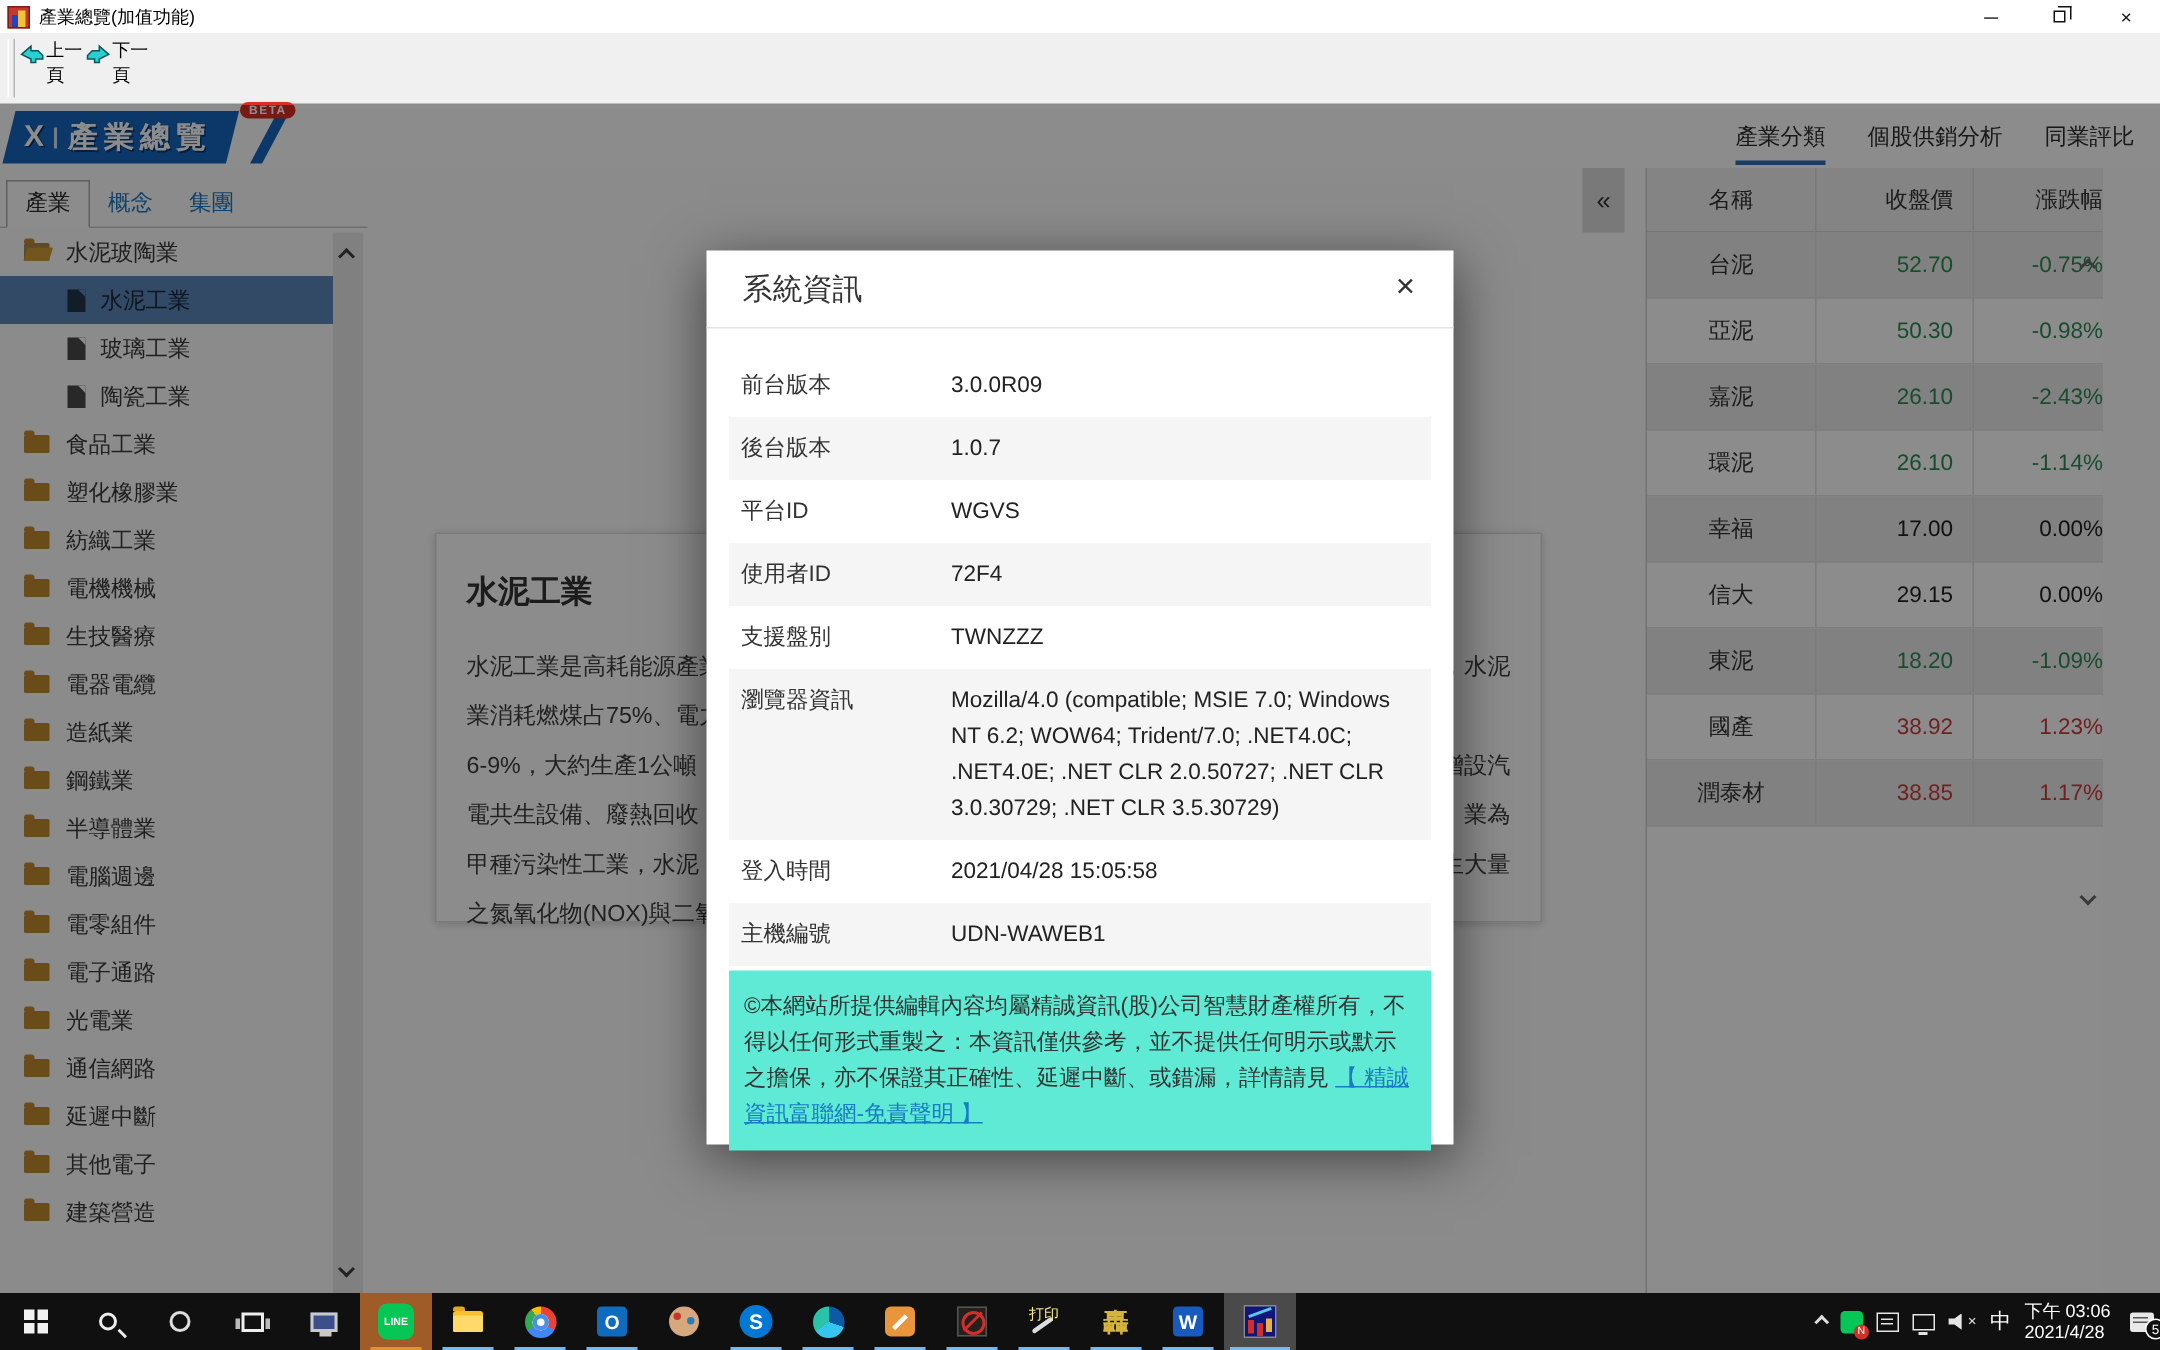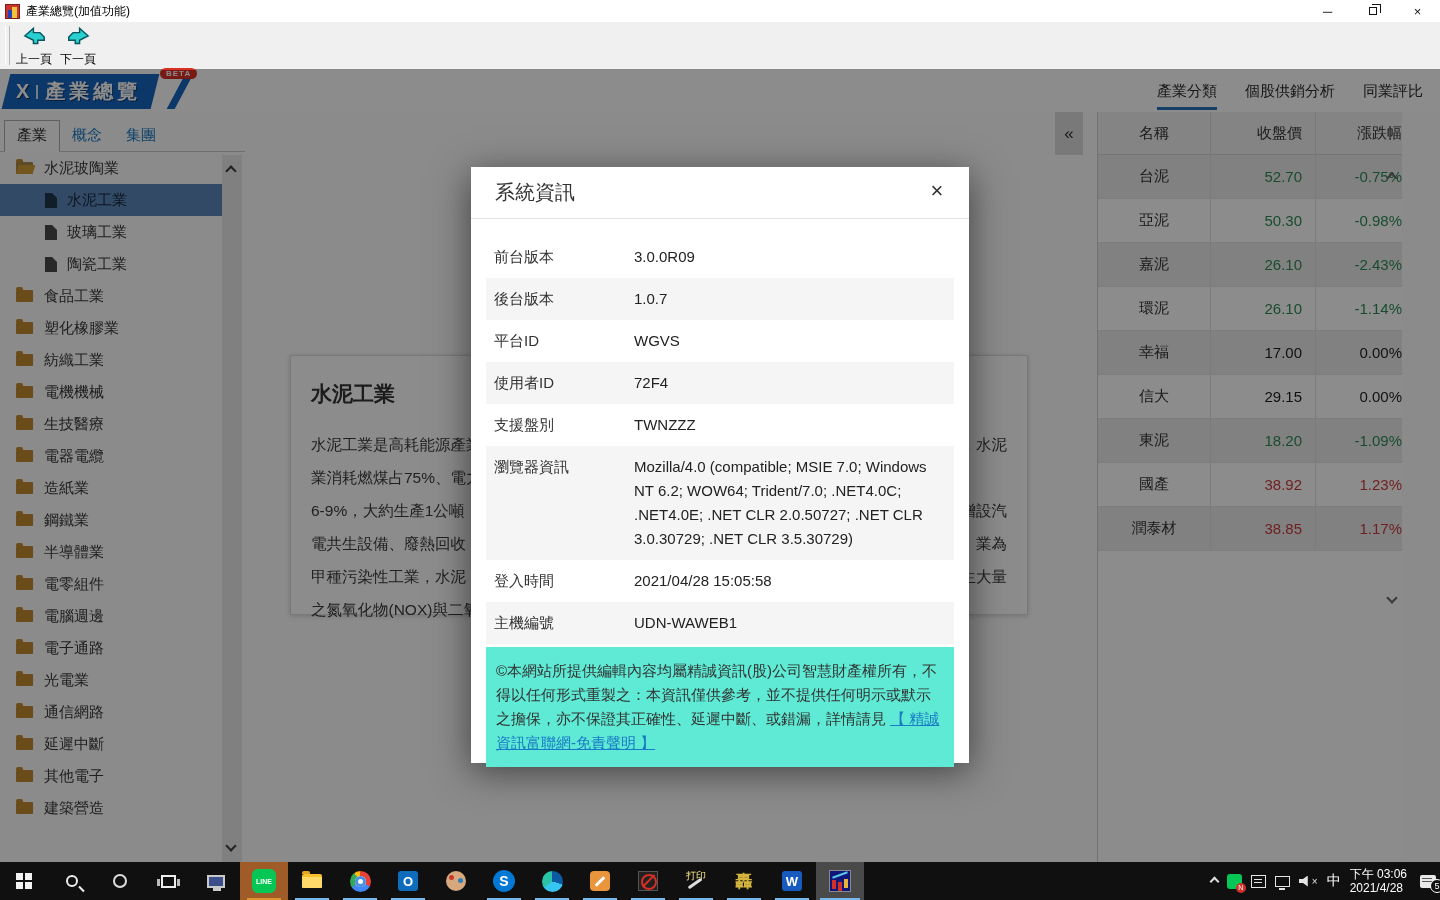--- a/index.html
+++ b/index.html
@@ -20,21 +20,21 @@
     font-size:13px; color:#111; }
   .restore-glyph { width:8px; height:8px; border:1px solid #111; position:relative; background:#fff; }
   .restore-glyph::before { content:""; position:absolute; left:2px; top:-4px; width:8px; height:8px;
     border:1px solid #111; border-left:none; border-bottom:none; }
 
   
   .toolbar { position:absolute; left:0; top:22px; width:1440px; height:48px; background:#f0f0f0;
     border-bottom:1px solid #8a8a8a; display:flex; align-items:flex-start; padding-left:12px; }
   .toolbar::before { content:""; position:absolute; left:5px; top:4px; bottom:4px; width:3px;
     border-left:1px solid #fff; border-right:1px solid #b5b5b5; }
-  .tool-btn { width:44px; margin-top:2px; display:flex; flex-direction:column; align-items:center; }
+  .tool-btn { width:44px; margin-top:2px; display:flex; flex-direction:row; align-items:flex-start; }
   .tool-btn .lbl { font-size:12px; color:#000; margin-top:1px; }
 
   
   .app { position:absolute; left:0; top:70px; width:1440px; height:792px; background:#fdfdfd; }
   .app::after { content:""; position:absolute; inset:0; background:rgba(0,0,0,0.45); z-index:50; }
 
   
   .app-header { position:absolute; left:0; top:0; width:1440px; height:42px; background:#fff; }
   .logo { position:absolute; left:6px; top:4px; height:35px; background:#1665c0; transform:skewX(-14deg);
     display:flex; align-items:center; padding:0 14px 0 10px; }
@@ -344,26 +344,26 @@
         </div>
 
 
         <div class="tree-item">
           <span class="t-icon folder"></span>
           <span class="t-label">半導體業</span>
         </div>
 
         <div class="tree-item">
           <span class="t-icon folder"></span>
+          <span class="t-label">電腦週邊</span>
+        </div>
+
+        <div class="tree-item">
+          <span class="t-icon folder"></span>
           <span class="t-label">電零組件</span>
-        </div>
-
-        <div class="tree-item">
-          <span class="t-icon folder"></span>
-          <span class="t-label">電腦週邊</span>
         </div>
 
         <div class="tree-item">
           <span class="t-icon folder"></span>
           <span class="t-label">電子通路</span>
         </div>
 
         <div class="tree-item">
           <span class="t-icon folder"></span>
           <span class="t-label">光電業</span>

